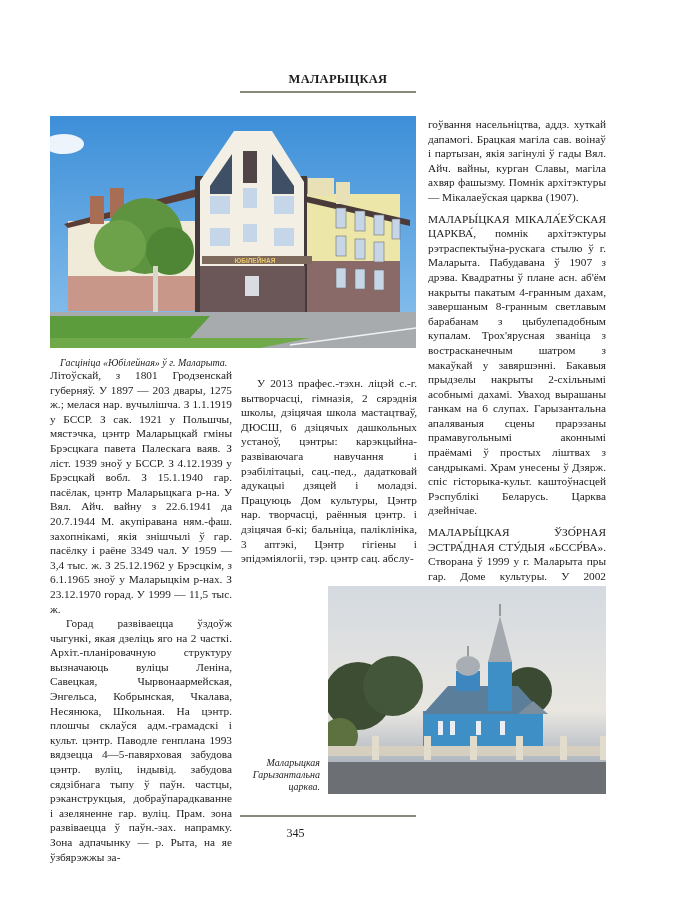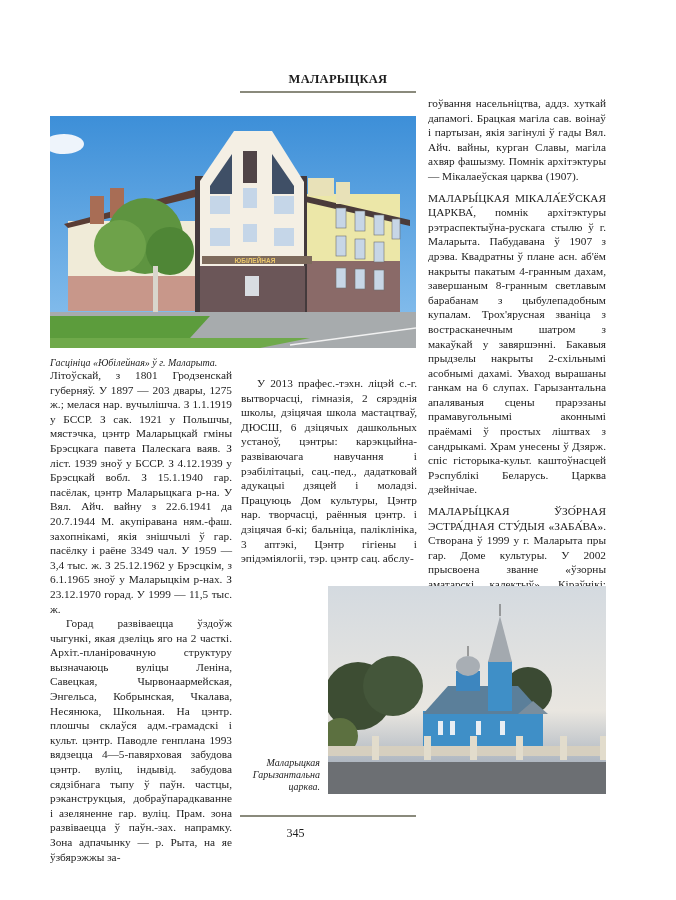--- a/index.html
+++ b/index.html
@@ -10,26 +10,26 @@
   .rule { position:absolute; height:2px; background:#8a8a7c; }
   .rule-top { left:240px; width:176px; top:91px; }
   .rule-bottom { left:240px; width:176px; top:815px; }
   .page-number { position:absolute; top:826px; left:0; width:591px; text-align:center; font-size:12px; }
 
   .col { position:absolute; font-size:11.3px; line-height:14.6px; text-align:justify; }
   .col p { margin:0; }
   .col .indent { text-indent:16px; }
   .col1 { left:50px; width:182px; top:368px; }
   .col2 { left:241px; width:176px; top:376px; }
-  .col3 { left:428px; width:178px; top:96px; }
+  .col3 { left:428px; width:178px; top:117px; }
   .entry-head { font-weight:normal; }
   .gap { height:7px; }
 
   .caption { position:absolute; font-style:italic; font-size:10px; line-height:12px; }
-  .caption-hotel { left:50px; top:357px; }
+  .caption-hotel { left:60px; top:357px; }
   .caption-church { left:242px; top:757px; width:78px; text-align:right; }
 
   .photo { position:absolute; overflow:hidden; }
   .photo-hotel { left:50px; top:116px; width:366px; height:232px; }
   .photo-church { left:328px; top:586px; width:278px; height:208px; }
   .photo svg { display:block; }
 </style>
 </head>
 <body>
 
@@ -109,21 +109,21 @@
 
 <div class="col col2">
   <p class="indent">У 2013 прафес.-тэхн. ліцэй с.-г. вытворчасці, гімназія, 2 сярэднія школы, дзіцячая школа мастацтваў, ДЮСШ, 6 дзіцячых дашкольных устаноў, цэнтры: карэкцыйна-развіваючага навучання і рэабілітацыі, сац.-пед., дадатковай адукацыі дзяцей і моладзі. Працуюць Дом культуры, Цэнтр нар. творчасці, раённыя цэнтр. і дзіцячая б-кі; бальніца, паліклініка, 3 аптэкі, Цэнтр гігіены і эпідэміялогіі, тэр. цэнтр сац. абслу-</p>
 </div>
 
 <div class="col col3">
   <p>гоўвання насельніцтва, аддз. хуткай дапамогі. Брацкая магіла сав. воінаў і партызан, якія загінулі ў гады Вял. Айч. вайны, курган Славы, магіла ахвяр фашызму. Помнік архітэктуры — Мікалаеўская царква (1907).</p>
   <div class="gap"></div>
   <p><span class="entry-head">МАЛАРЫ́ЦКАЯ МІКАЛА́ЕЎСКАЯ ЦАРКВА́</span><span>, помнік архітэктуры рэтраспектыўна-рускага стылю ў г. Маларыта. Пабудавана ў 1907 з дрэва. Квадратны ў плане асн. аб'ём накрыты пакатым 4-гранным дахам, завершаным 8-гранным светлавым барабанам з цыбулепадобным купалам. Трох'ярусная званіца з вострасканечным шатром з макаўкай у завяршэнні. Бакавыя прыдзелы накрыты 2-схільнымі асобнымі дахамі. Уваход вырашаны ганкам на 6 слупах. Гарызантальна апаляваныя сцены прарэзаны прамавугольнымі аконнымі праёмамі ў простых ліштвах з сандрыкамі. Храм унесены ў Дзярж. спіс гісторыка-культ. каштоўнасцей Рэспублікі Беларусь. Царква дзейнічае.</span></p>
   <div class="gap"></div>
-  <p><span class="entry-head">МАЛАРЫ́ЦКАЯ ЎЗО́РНАЯ ЭСТРА́ДНАЯ СТУ́ДЫЯ «ЗАБА́ВА»</span><span>. Створана ў 1999 у г. Маларыта пры гар. Доме культуры. У 2002 прысвоена званне «ўзорны аматарскі калектыў». Кіраўнікі: Н.А.Караткевіч (з 1999), А.М.Барысюк (з 2003), В.І.Дударчук (з 2006), А.М.Барысюк (з 2009). У складзе студыі 20 чал. ва ўзросце ад 8 да 18 гадоў. Асн. мэты дзейнасці —</span></p>
+  <p><span class="entry-head">МАЛАРЫ́ЦКАЯ ЎЗО́РНАЯ ЭСТРА́ДНАЯ СТУ́ДЫЯ «БССР́ВА»</span><span>. Створана ў 1999 у г. Маларыта пры гар. Доме культуры. У 2002 прысвоена званне «ўзорны аматарскі калектыў». Кіраўнікі: Н.А.Караткевіч (з 1999), А.М.Барысюк (з 2003), В.І.Дударчук (з 2006), А.М.Барысюк (з 2009). У складзе студыі 20 чал. ва ўзросце ад 8 да 18 гадоў. Асн. мэты дзейнасці —</span></p>
 </div>
 
 <div class="photo photo-church">
   <svg width="278" height="208" viewBox="0 0 278 208">
     <defs>
       <linearGradient id="sky2" x1="0" y1="0" x2="0" y2="1">
         <stop offset="0" stop-color="#d4dae0"></stop>
           <stop offset="0.6" stop-color="#e9e6e0"></stop>
           <stop offset="1" stop-color="#8b9aae"></stop>
       </linearGradient>

